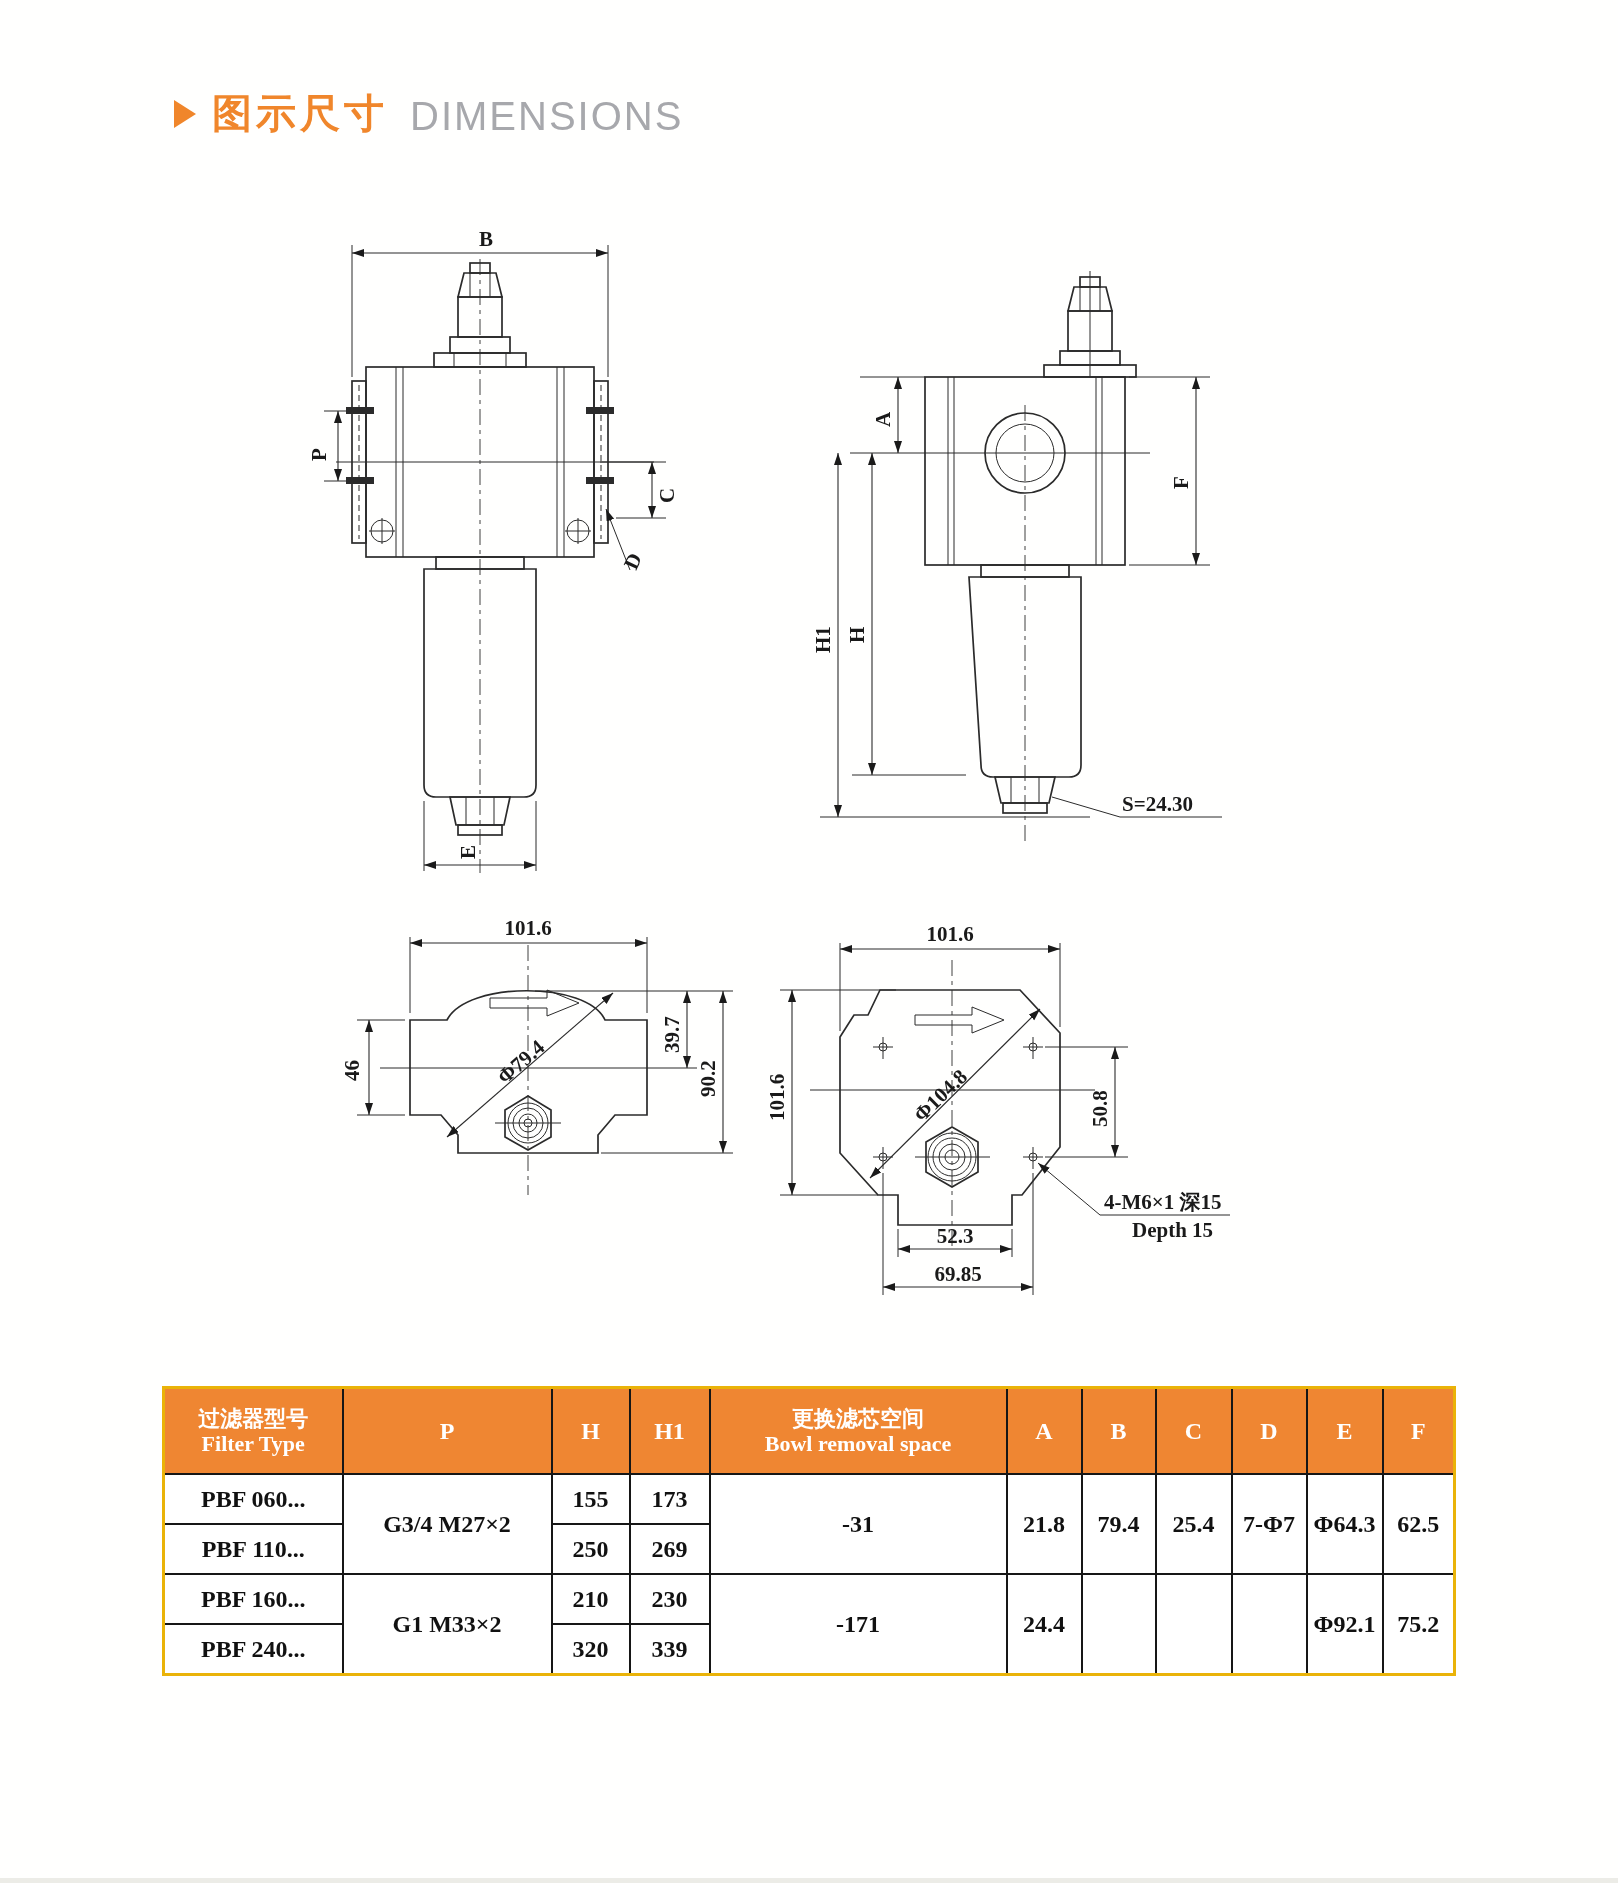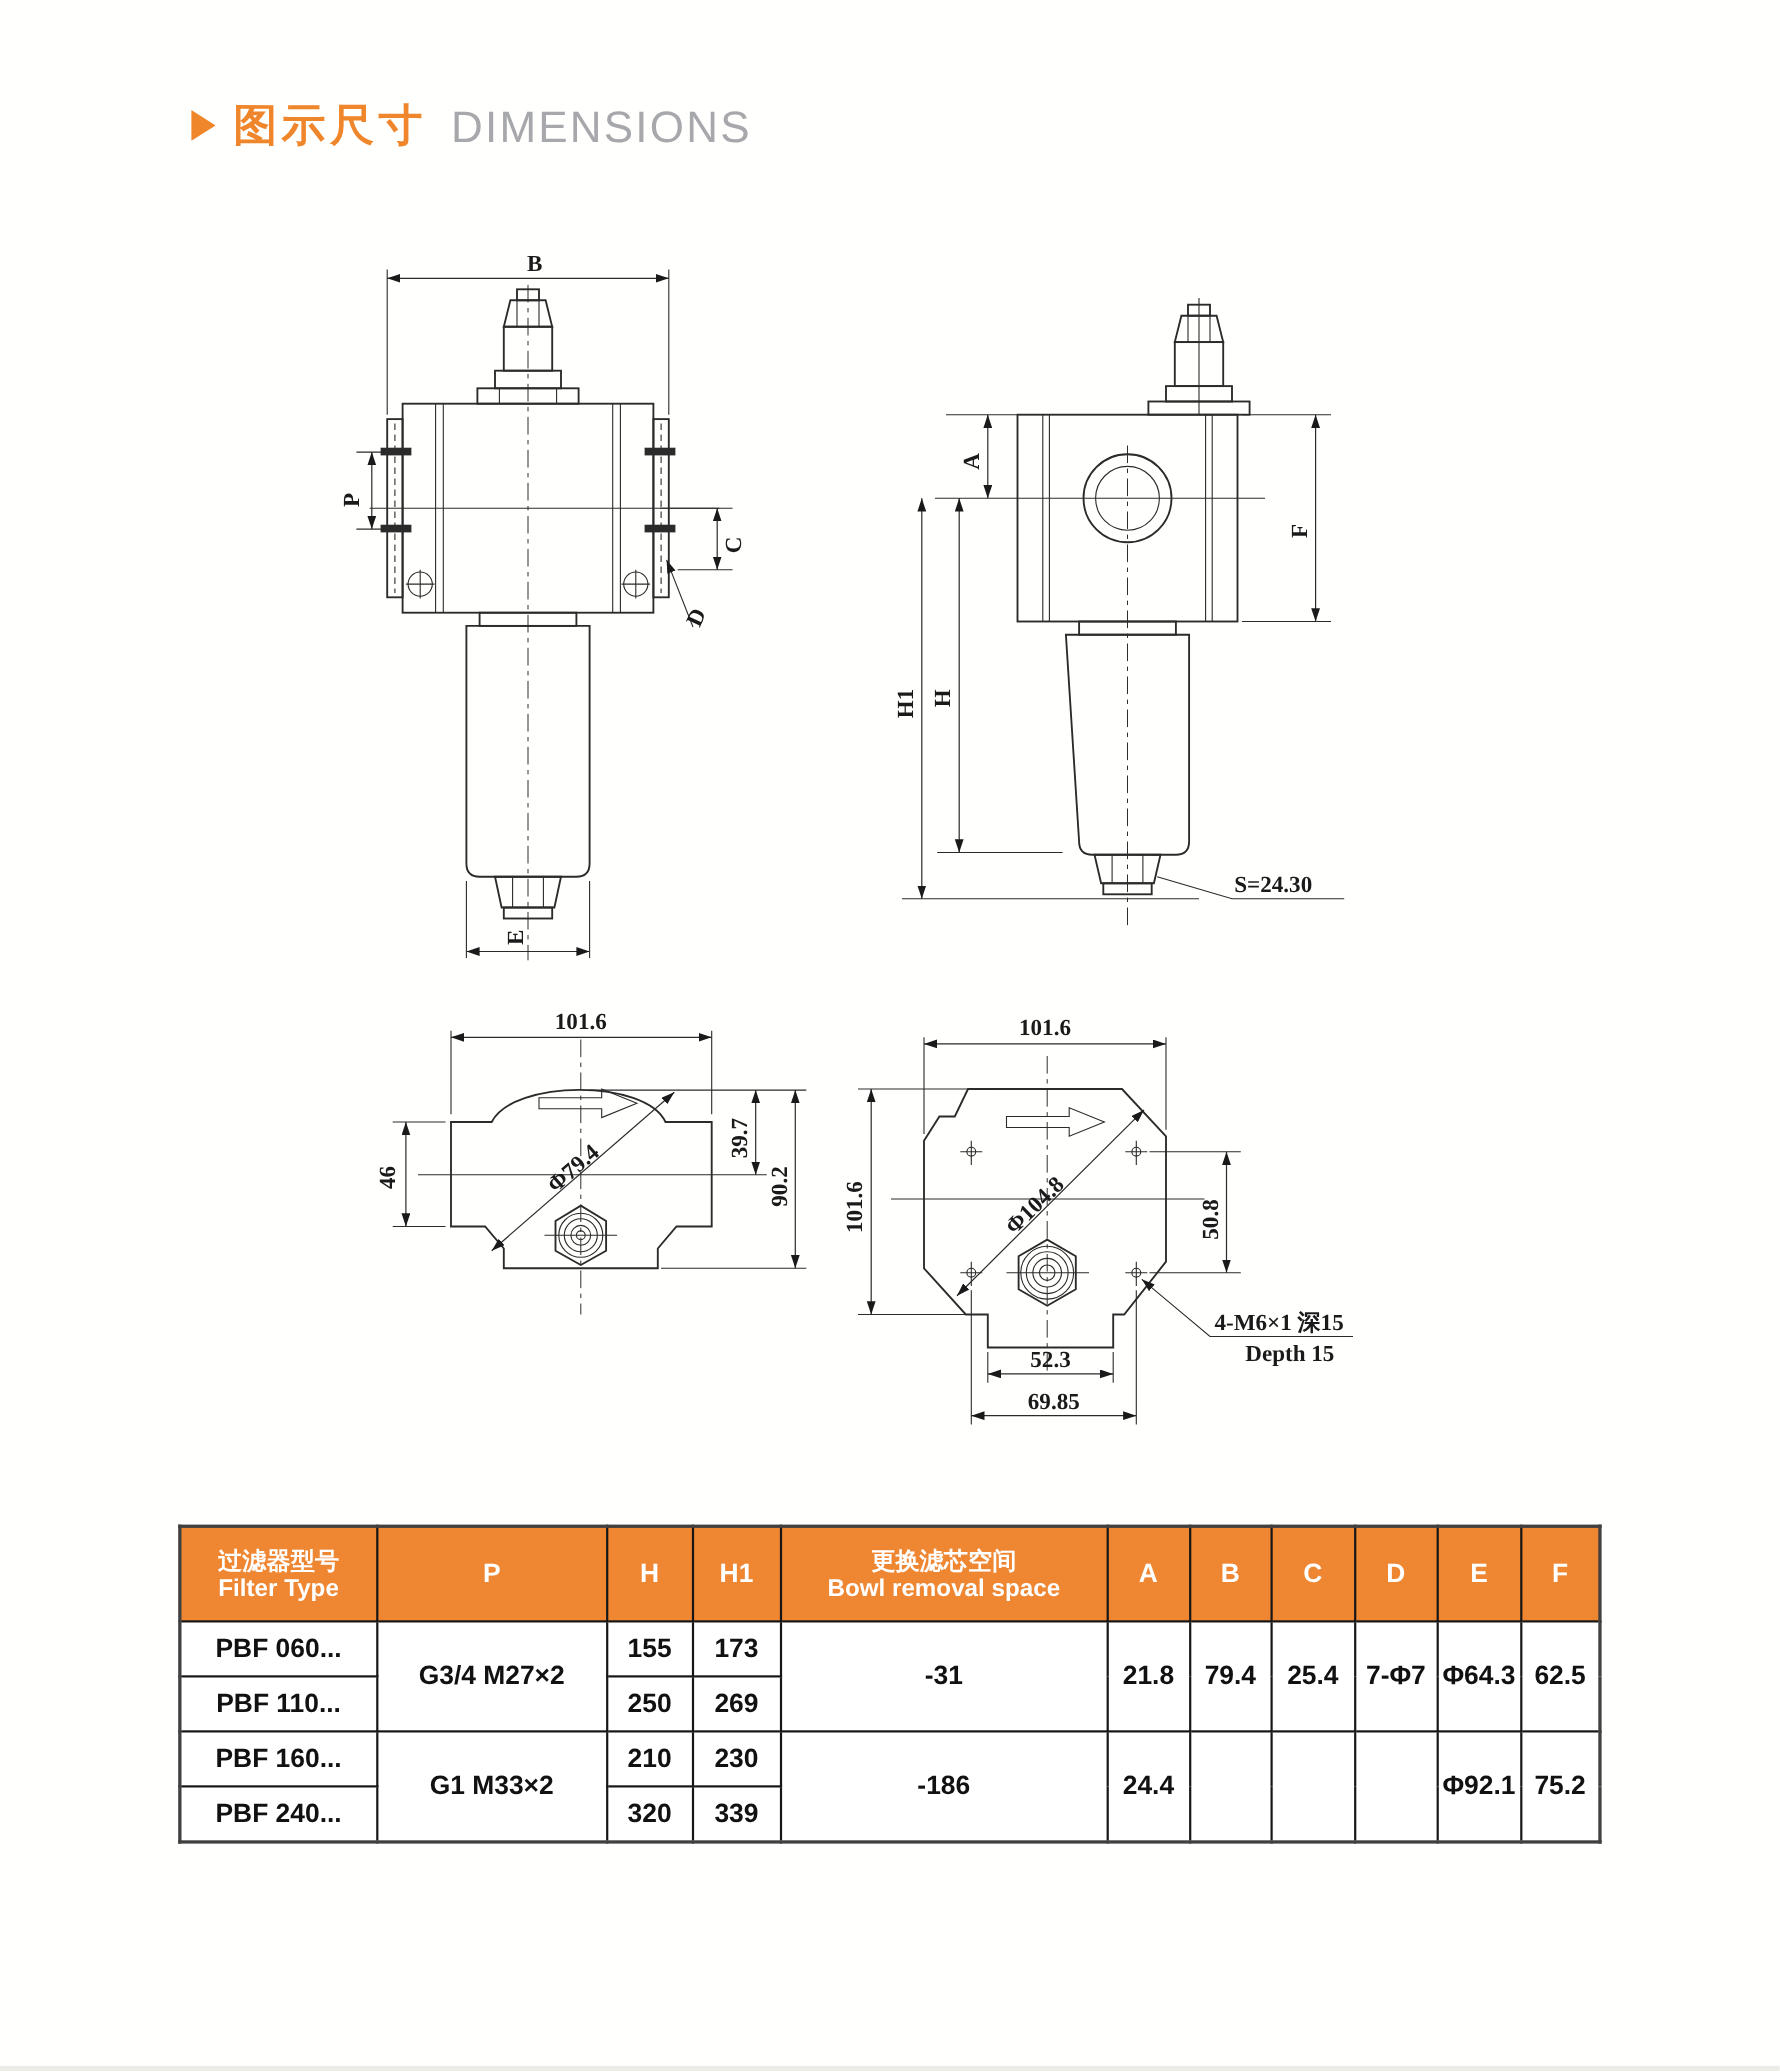--- a/index.html
+++ b/index.html
@@ -17,21 +17,21 @@
   .ol{fill:none;stroke:#2b2b2b;stroke-width:1.7;}
   .tl{fill:none;stroke:#2b2b2b;stroke-width:1;}
   .dash{stroke-dasharray:6 4;}
   .cl{fill:none;stroke:#2b2b2b;stroke-width:.9;stroke-dasharray:16 5 4 5;}
   .dim{fill:none;stroke:#2b2b2b;stroke-width:1.1;}
   .blt{fill:#2b2b2b;stroke:none;}
   .dtxt{font-family:"Liberation Serif",serif;font-size:21px;font-weight:bold;fill:#1a1a1a;}
 
   
   table.spec{position:absolute;left:162px;top:1386px;border-collapse:collapse;table-layout:fixed;
-    font-family:Liberation Sans, sans-serif;border:3px solid #404040;}
+    font-family:Liberation Serif, serif;border:3px solid #eab308;}
   table.spec td,table.spec th{border:2px solid #161616;text-align:center;vertical-align:middle;padding:0;}
   table.spec th{background:#ef8632;color:#ffffff;font-weight:bold;font-size:24px;height:84px;}
   table.spec th .sub{font-size:22px;line-height:1.15;}
   table.spec td{font-size:24px;font-weight:bold;color:#111;height:48px;background:#fff;margin-top:29px;}
   td.model{text-align:left;padding-left:26px;}
 
   .footer-edge{position:absolute;left:0;bottom:0;width:100%;height:5px;background:#e6e6df;opacity:.75;}
 </style>
 </head>
 <body>
@@ -295,21 +295,21 @@
     <tr>
       <td class="model">PBF 110...</td>
       <td>250</td>
       <td>269</td>
     </tr>
     <tr>
       <td class="model">PBF 160...</td>
       <td rowspan="2">G1 M33×2</td>
       <td>210</td>
       <td>230</td>
-      <td rowspan="2">-186</td>
+      <td rowspan="2">-171</td>
       <td rowspan="2">24.4</td>
       <td rowspan="2"></td>
       <td rowspan="2"></td>
       <td rowspan="2"></td>
       <td rowspan="2">Φ92.1</td>
       <td rowspan="2">75.2</td>
     </tr>
     <tr>
       <td class="model">PBF 240...</td>
       <td>320</td>

